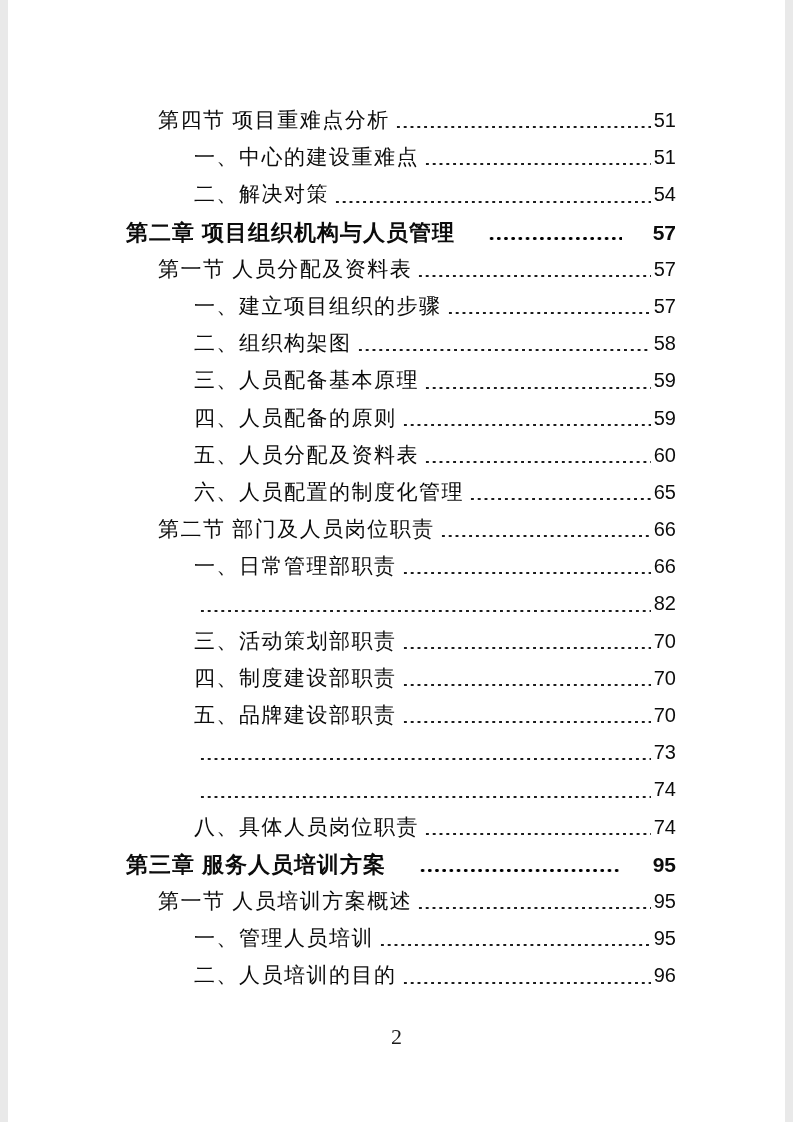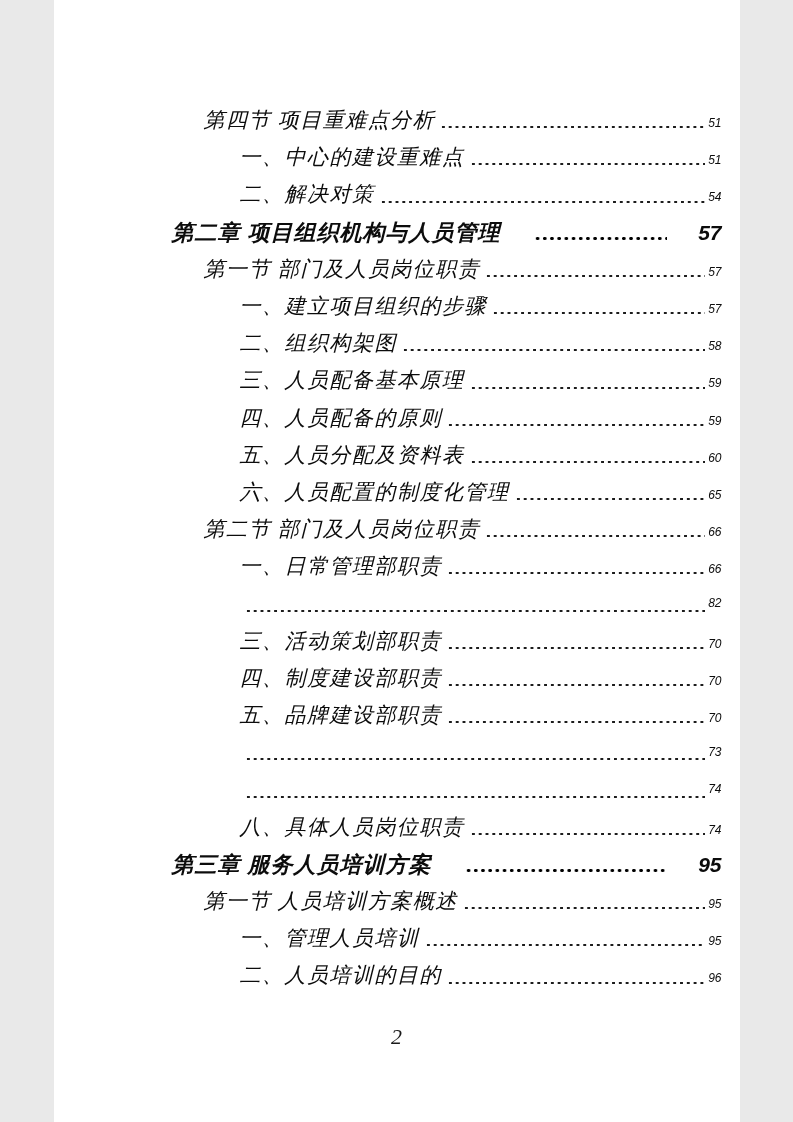--- a/index.html
+++ b/index.html
@@ -2,27 +2,26 @@
 <html><head>
 <meta charset="utf-8">
 <style>
   html, body {
     margin: 0;
     padding: 0;
     background: #e9e9e9;
   }
   .page {
     position: relative;
-    width: 686px;
+    width: 777px;
     height: 1122px;
     margin: 0 auto;
     background: #ffffff;
     overflow: hidden;
     color: #0c0c0c;
-    font-style: italic;
   }
   .toc {
     position: absolute;
     top: 102px;
     left: 118px;
     width: 550px; 
   }
   .toc-row {
     display: flex;
     align-items: baseline;
@@ -57,21 +56,21 @@
     background-repeat: repeat-x;
   }
   .toc-row.chapter .dot-leader {
     background-image: radial-gradient(circle, #000000 1.55px, rgba(0,0,0,0) 1.85px);
     background-size: 7.2px 5px;
     background-position: left bottom 10px;
   }
   .toc-page-num {
     flex: 0 0 auto;
     font-family: "Liberation Sans", "DejaVu Sans", sans-serif;
-    font-size: 12px;
+    font-size: 20px;
     letter-spacing: 0;
     white-space: nowrap;
   }
   .toc-row.chapter .toc-page-num {
     font-weight: 700;
     font-size: 21px;
   }
   .footer {
     position: absolute;
     top: 1022px;
@@ -104,21 +103,21 @@
       <span class="toc-label">二、解决对策</span>
       <span class="dot-leader"></span>
       <span class="toc-page-num">54</span>
     </div>
       <div class="toc-row chapter">
       <span class="toc-label">第二章 项目组织机构与人员管理</span>
       <span class="dot-leader"></span>
       <span class="toc-page-num">57</span>
     </div>
       <div class="toc-row section">
-      <span class="toc-label">第一节 部门及人员岗位职责</span>
+      <span class="toc-label">第一节 人员分配及资料表</span>
       <span class="dot-leader"></span>
       <span class="toc-page-num">57</span>
     </div>
       <div class="toc-row item">
       <span class="toc-label">一、建立项目组织的步骤</span>
       <span class="dot-leader"></span>
       <span class="toc-page-num">57</span>
     </div>
       <div class="toc-row item">
       <span class="toc-label">二、组织构架图</span>

